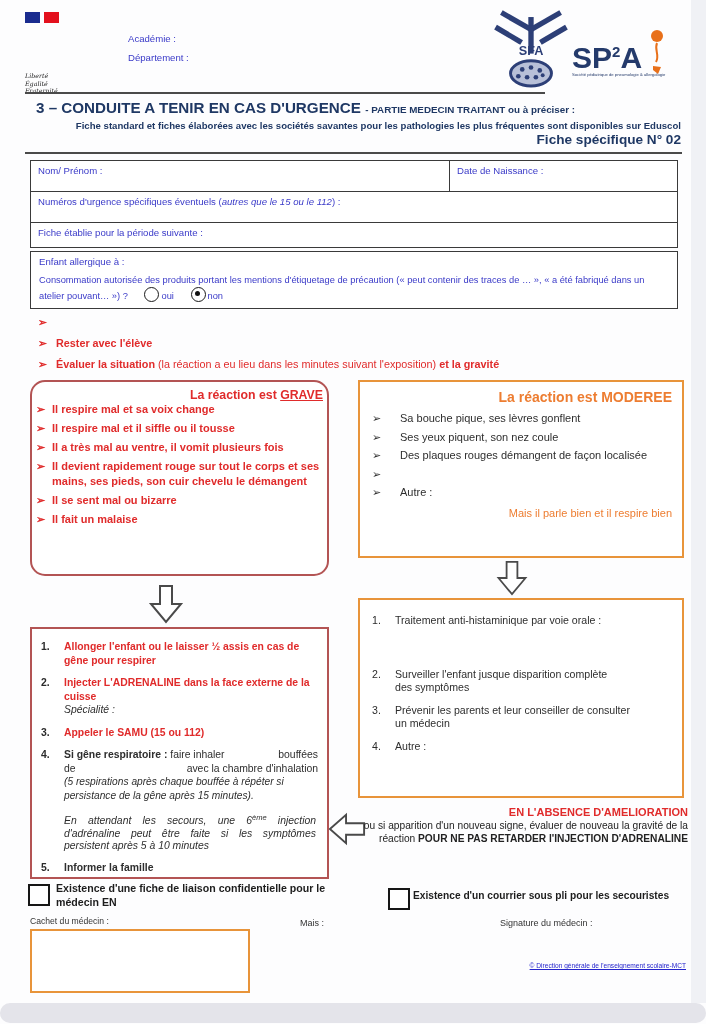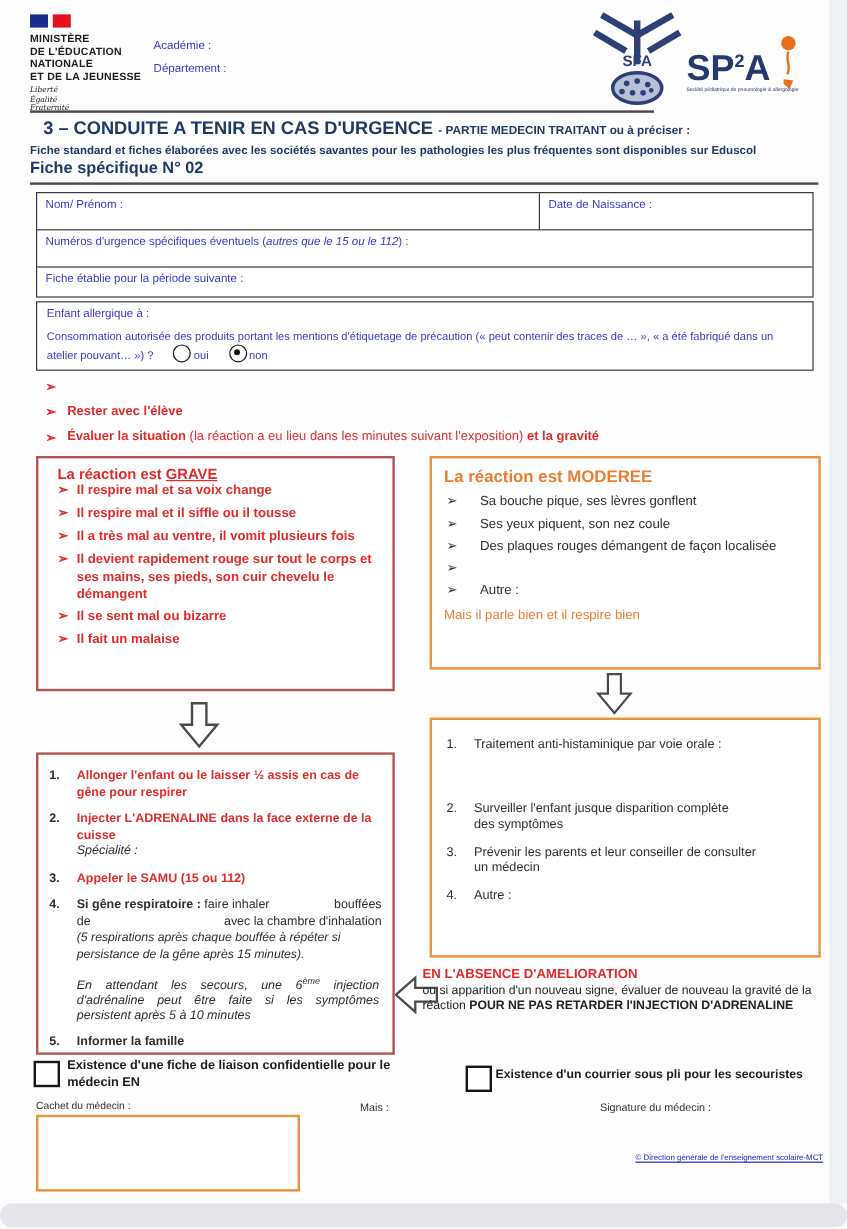--- a/index.html
+++ b/index.html
@@ -7,21 +7,21 @@
         font-family:"Liberation Sans",sans-serif;color:#333;}
   .abs{position:absolute;}
   .navy{color:#1f3864;}
   .blue{color:#3a3ac8;}
   .red{color:#e02b2b;}
   .orange{color:#ed7d31;}
   .dark{color:#2e2e2e;}
   .b{font-weight:bold;}
   .i{font-style:italic;}
   .u{text-decoration:underline;}
-  .center{text-align:left;}
+  .center{text-align:right;}
 
   
   .flag-b{position:absolute;left:0;top:0;width:15px;height:11px;background:#1a2c8f;}
   .flag-r{position:absolute;left:19px;top:0;width:15px;height:11px;background:#e3101d;}
   .ministry{font-size:8.8px;font-weight:bold;line-height:10.6px;color:#1c1c1c;letter-spacing:.2px;}
   .motto{font-family:"DejaVu Serif",serif;font-style:italic;font-size:6.3px;line-height:7.6px;color:#222;}
   .hrule{height:2px;background:#4a4a4a;}
 
   
   .formbox{border:1.6px solid #3a3a3a;background:#fff;}
@@ -62,26 +62,20 @@
   .edgestrip{position:absolute;left:691px;top:0;width:15px;height:1003px;background:#f0f1f5;}
 </style>
 </head>
 <body>
 
 <div class="page">
 
   <div class="abs" style="left:25px;top:12px;width:40px;height:11px;">
     <span class="flag-b"></span>
       <span class="flag-r"></span>
-  </div>
-  <div class="abs ministry" style="left:25px;top:27px;">
-    <div>MINISTÈRE</div>
-    <div>DE L'ÉDUCATION</div>
-    <div>NATIONALE</div>
-    <div>ET DE LA JEUNESSE</div>
   </div>
   <div class="abs motto" style="left:25px;top:72px;">
     <div>Liberté</div>
     <div>Égalité</div>
     <div>Fraternité</div>
   </div>
   <div class="abs blue" style="left:128px;top:33px;font-size:9.6px;">Académie :</div>
   <div class="abs blue" style="left:128px;top:52px;font-size:9.6px;">Département :</div>
 
   <svg class="abs" style="left:492px;top:6px;" width="78" height="84" viewBox="0 0 80 86">
@@ -153,21 +147,21 @@
     <div class="alert-item">
       <span class="mk">➢</span>
       <span class="red b">Rester avec l'élève</span>
     </div>
     <div class="alert-item">
       <span class="mk">➢</span>
       <span class="red"><span class="b">Évaluer la situation</span><span> (la réaction a eu lieu dans les minutes suivant l'exposition) </span><span class="b">et la gravité</span></span>
     </div>
   </div>
 
-  <div class="abs rbox" style="left:30px;top:380px;width:299px;height:196px;padding:6px 16px;box-sizing:border-box;">
+  <div class="abs rbox" style="left:30px;top:380px;width:299px;height:196px;padding:6px 4px;box-sizing:border-box;border-radius:15px;">
     <div class="center red b" style="font-size:12.3px;"><span>La réaction est </span><span class="u">GRAVE</span></div>
     <div class="li grave-li">
         <span class="mk">➢</span>
         <span>Il respire mal et sa voix change</span>
       </div>
     <div class="li grave-li">
         <span class="mk">➢</span>
         <span>Il respire mal et il siffle ou il tousse</span>
       </div>
     <div class="li grave-li">

